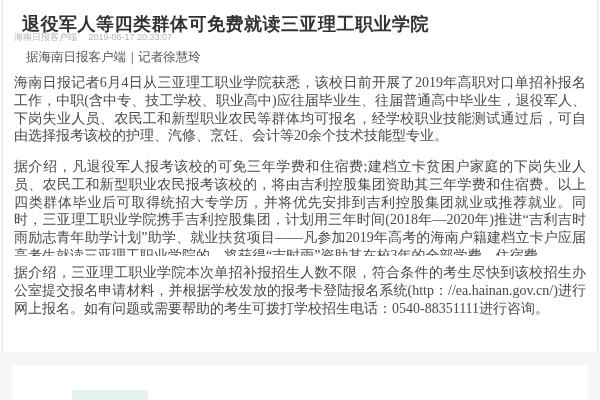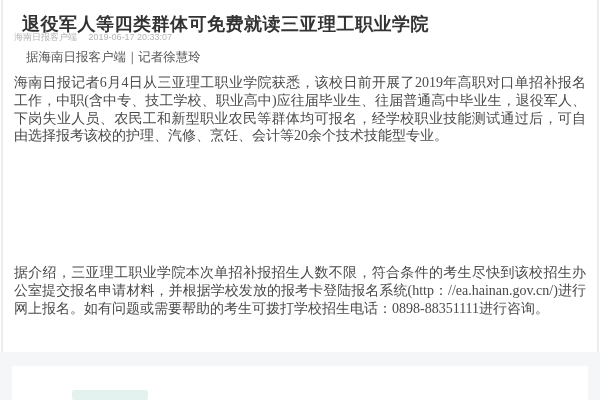--- a/index.html
+++ b/index.html
@@ -69,21 +69,22 @@
 
   <div class="meta-row">
     <span class="source">海南日报客户端</span>
     <span class="timestamp">2019-06-17 20:33:07</span>
   </div>
 
   <p class="byline">据海南日报客户端｜记者徐慧玲</p>
 
   <p class="body-paragraph p1">海南日报记者6月4日从三亚理工职业学院获悉，该校日前开展了2019年高职对口单招补报名工作，中职(含中专、技工学校、职业高中)应往届毕业生、往届普通高中毕业生，退役军人、下岗失业人员、农民工和新型职业农民等群体均可报名，经学校职业技能测试通过后，可自由选择报考该校的护理、汽修、烹饪、会计等20余个技术技能型专业。</p>
 
+  <p class="body-paragraph p2">据介绍，凡退役军人报考该校的可免三年学费和住宿费;建档立卡贫困户家庭的下岗失业人员、农民工和新型职业农民报考该校的，将由吉利控股集团资助其三年学费和住宿费。以上四类群体毕业后可取得统招大专学历，并将优先安排到吉利控股集团就业或推荐就业。同时，三亚理工职业学院携手吉利控股集团，计划用三年时间(2018年—2020年)推进“吉利吉时雨励志青年助学计划”助学、就业扶贫项目——凡参加2019年高考的海南户籍建档立卡户应届高考生就读三亚理工职业学院的，将获得“吉时雨”资助其在校3年的全部学费、住宿费。</p>
 
-  <p class="body-paragraph p3">据介绍，三亚理工职业学院本次单招补报招生人数不限，符合条件的考生尽快到该校招生办公室提交报名申请材料，并根据学校发放的报考卡登陆报名系统(http：//ea.hainan.gov.cn/)进行网上报名。如有问题或需要帮助的考生可拨打学校招生电话：0898-88351111进行咨询。</p>
+  <p class="body-paragraph p3">据介绍，三亚理工职业学院本次单招补报招生人数不限，符合条件的考生尽快到该校招生办公室提交报名申请材料，并根据学校发放的报考卡登陆报名系统(http：//ea.hainan.gov.cn/)进行网上报名。如有问题或需要帮助的考生可拨打学校招生电话：0540-88351111进行咨询。</p>
 
   <div class="footer-section">
     <div class="next-content-card">
       <div class="partial-logo"></div>
     </div>
   </div>
 </div>
 
 </body></html>

